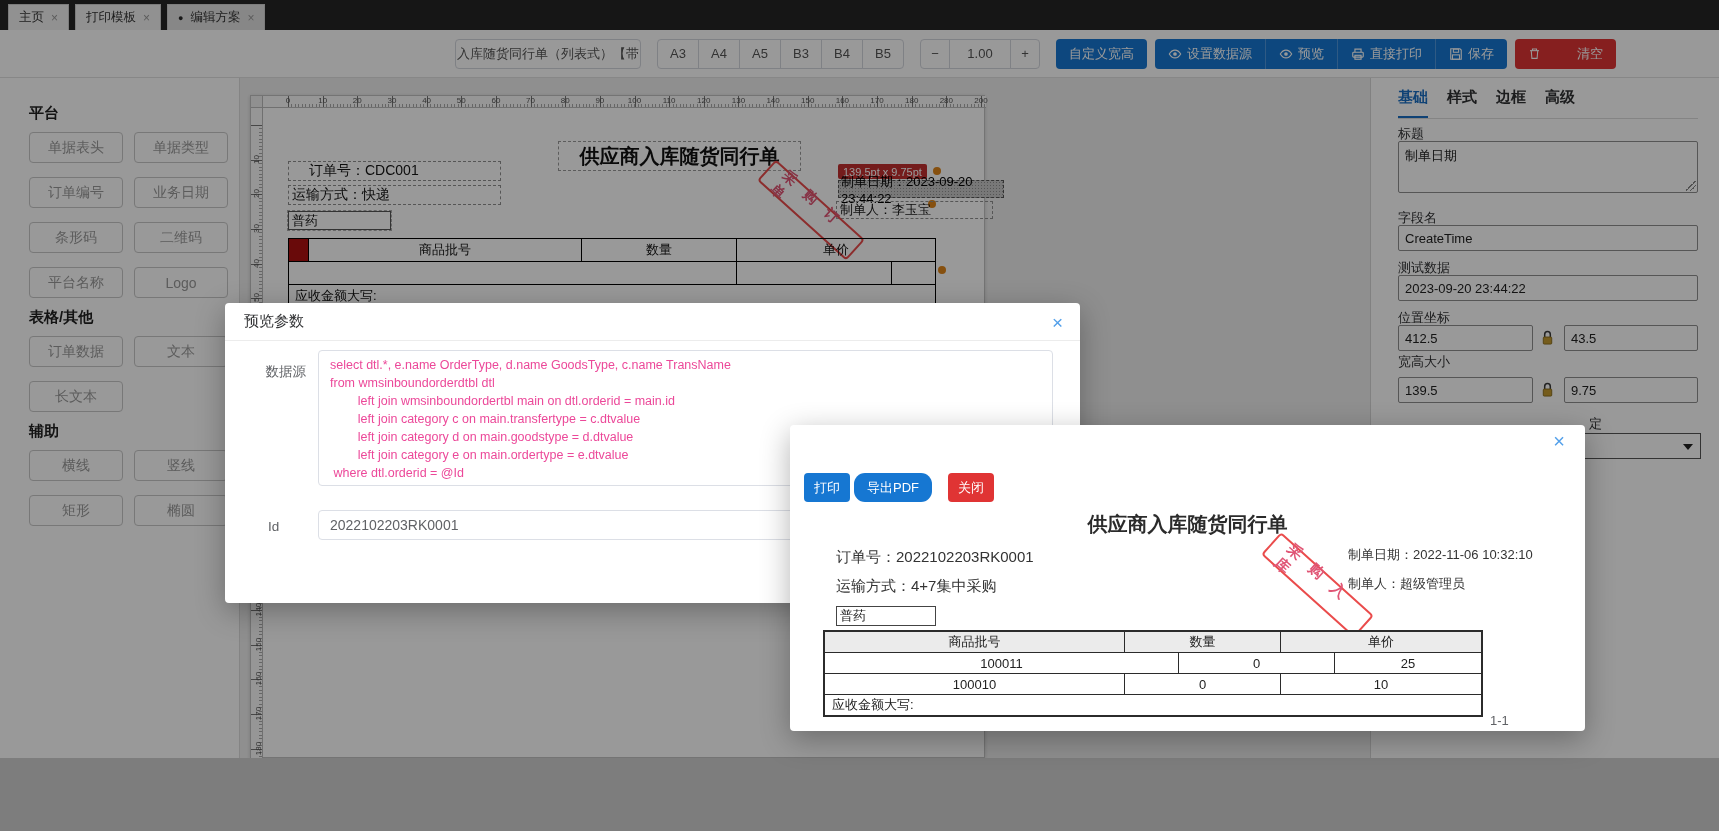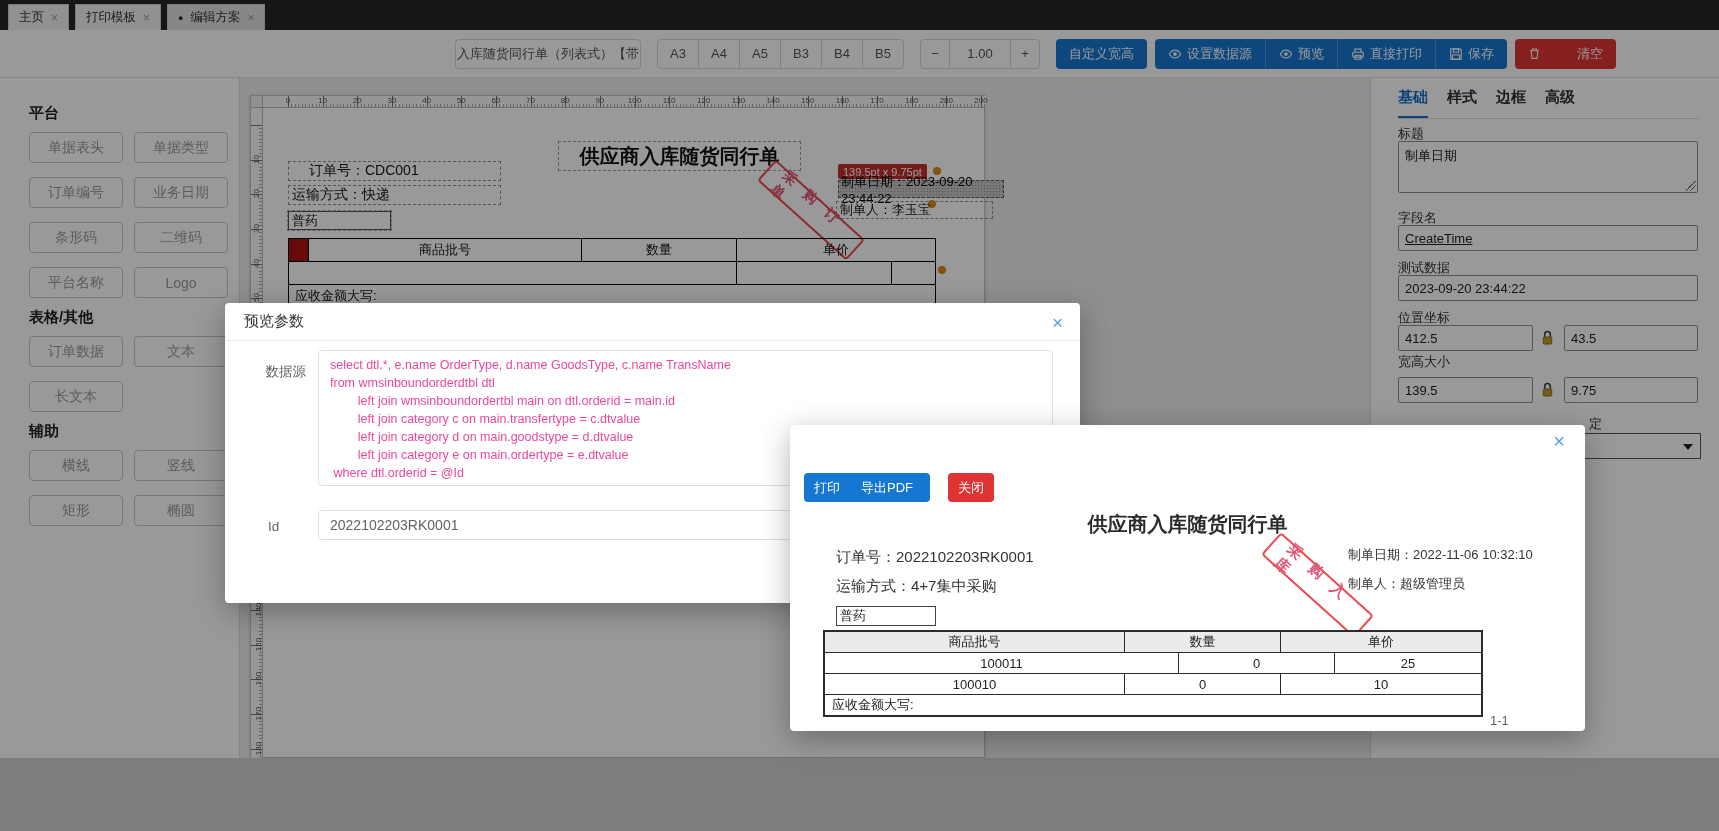--- a/index.html
+++ b/index.html
@@ -314,21 +314,21 @@
       <div class="ptab">高级</div>
     </div>
 
     <div class="plabel" style="top:47px;">标题</div>
     <div class="ptextarea" style="top:63px; height:52px;">
       <span>制单日期</span>
       <span class="resize-grip"></span>
     </div>
 
     <div class="plabel" style="top:131px;">字段名</div>
-    <div class="pinput" style="left:27px; top:147px; width:300px;text-decoration:underline;">CreateTime</div>
+    <div class="pinput" style="left:27px; top:147px; width:300px;">CreateTime</div>
 
     <div class="plabel" style="top:181px;">测试数据</div>
     <div class="pinput" style="left:27px; top:197px; width:300px;">2023-09-20 23:44:22</div>
 
     <div class="plabel" style="top:231px;">位置坐标</div>
     <div class="pinput" style="left:27px; top:247px; width:135px;">412.5</div>
     <span class="icon abs" style="left:169px; top:251px;">
         <svg width="15" height="17" viewBox="0 0 16 17">
           <path d="M5 8V5.2a3 3 0 0 1 6 0V8" fill="none" stroke="#3a3a3a" stroke-width="1.6"></path>
           <rect x="3.5" y="8" width="9" height="7.5" rx="1" fill="#c49a2f" stroke="#8a6d1d"></rect>
@@ -369,21 +369,21 @@
         left join category d on main.goodstype = d.dtvalue
         left join category e on main.ordertype = e.dtvalue
  where dtl.orderid = @Id</div>
     <div class="m1-label" style="left:43px; top:216px;">Id</div>
     <div class="idinput">2022102203RK0001</div>
   </div>
 
   <div class="modal modal2">
     <span class="mclose" style="right:20px; top:6px; font-size:20px;">×</span>
     <button class="m2btn" style="left:14px; width:46px; background:#1677d2;">打印</button>
-    <button class="m2btn" style="left:54px; width:86px; background:#1677d2;">导出PDF</button>
+    <button class="m2btn" style="left:64px; width:78px; background:#1677d2;border-radius:11px;">导出PDF</button>
     <button class="m2btn" style="left:158px; width:46px; background:#e03434;">关闭</button>
 
     <div class="doc-title">供应商入库随货同行单</div>
     <div class="doc-line" style="left:46px; top:123px;">订单号：2022102203RK0001</div>
     <div class="doc-line" style="left:46px; top:152px;">运输方式：4+7集中采购</div>
     <div class="doc-line small" style="left:558px; top:121px;">制单日期：2022-11-06 10:32:10</div>
     <div class="doc-line small" style="left:558px; top:150px;">制单人：超级管理员</div>
     <div class="stamp" style="left:465px; top:145px; width:125px; height:30px; font-size:15px; transform:rotate(42deg);">采购入库</div>
     <div class="doc-goods">普药</div>
 

